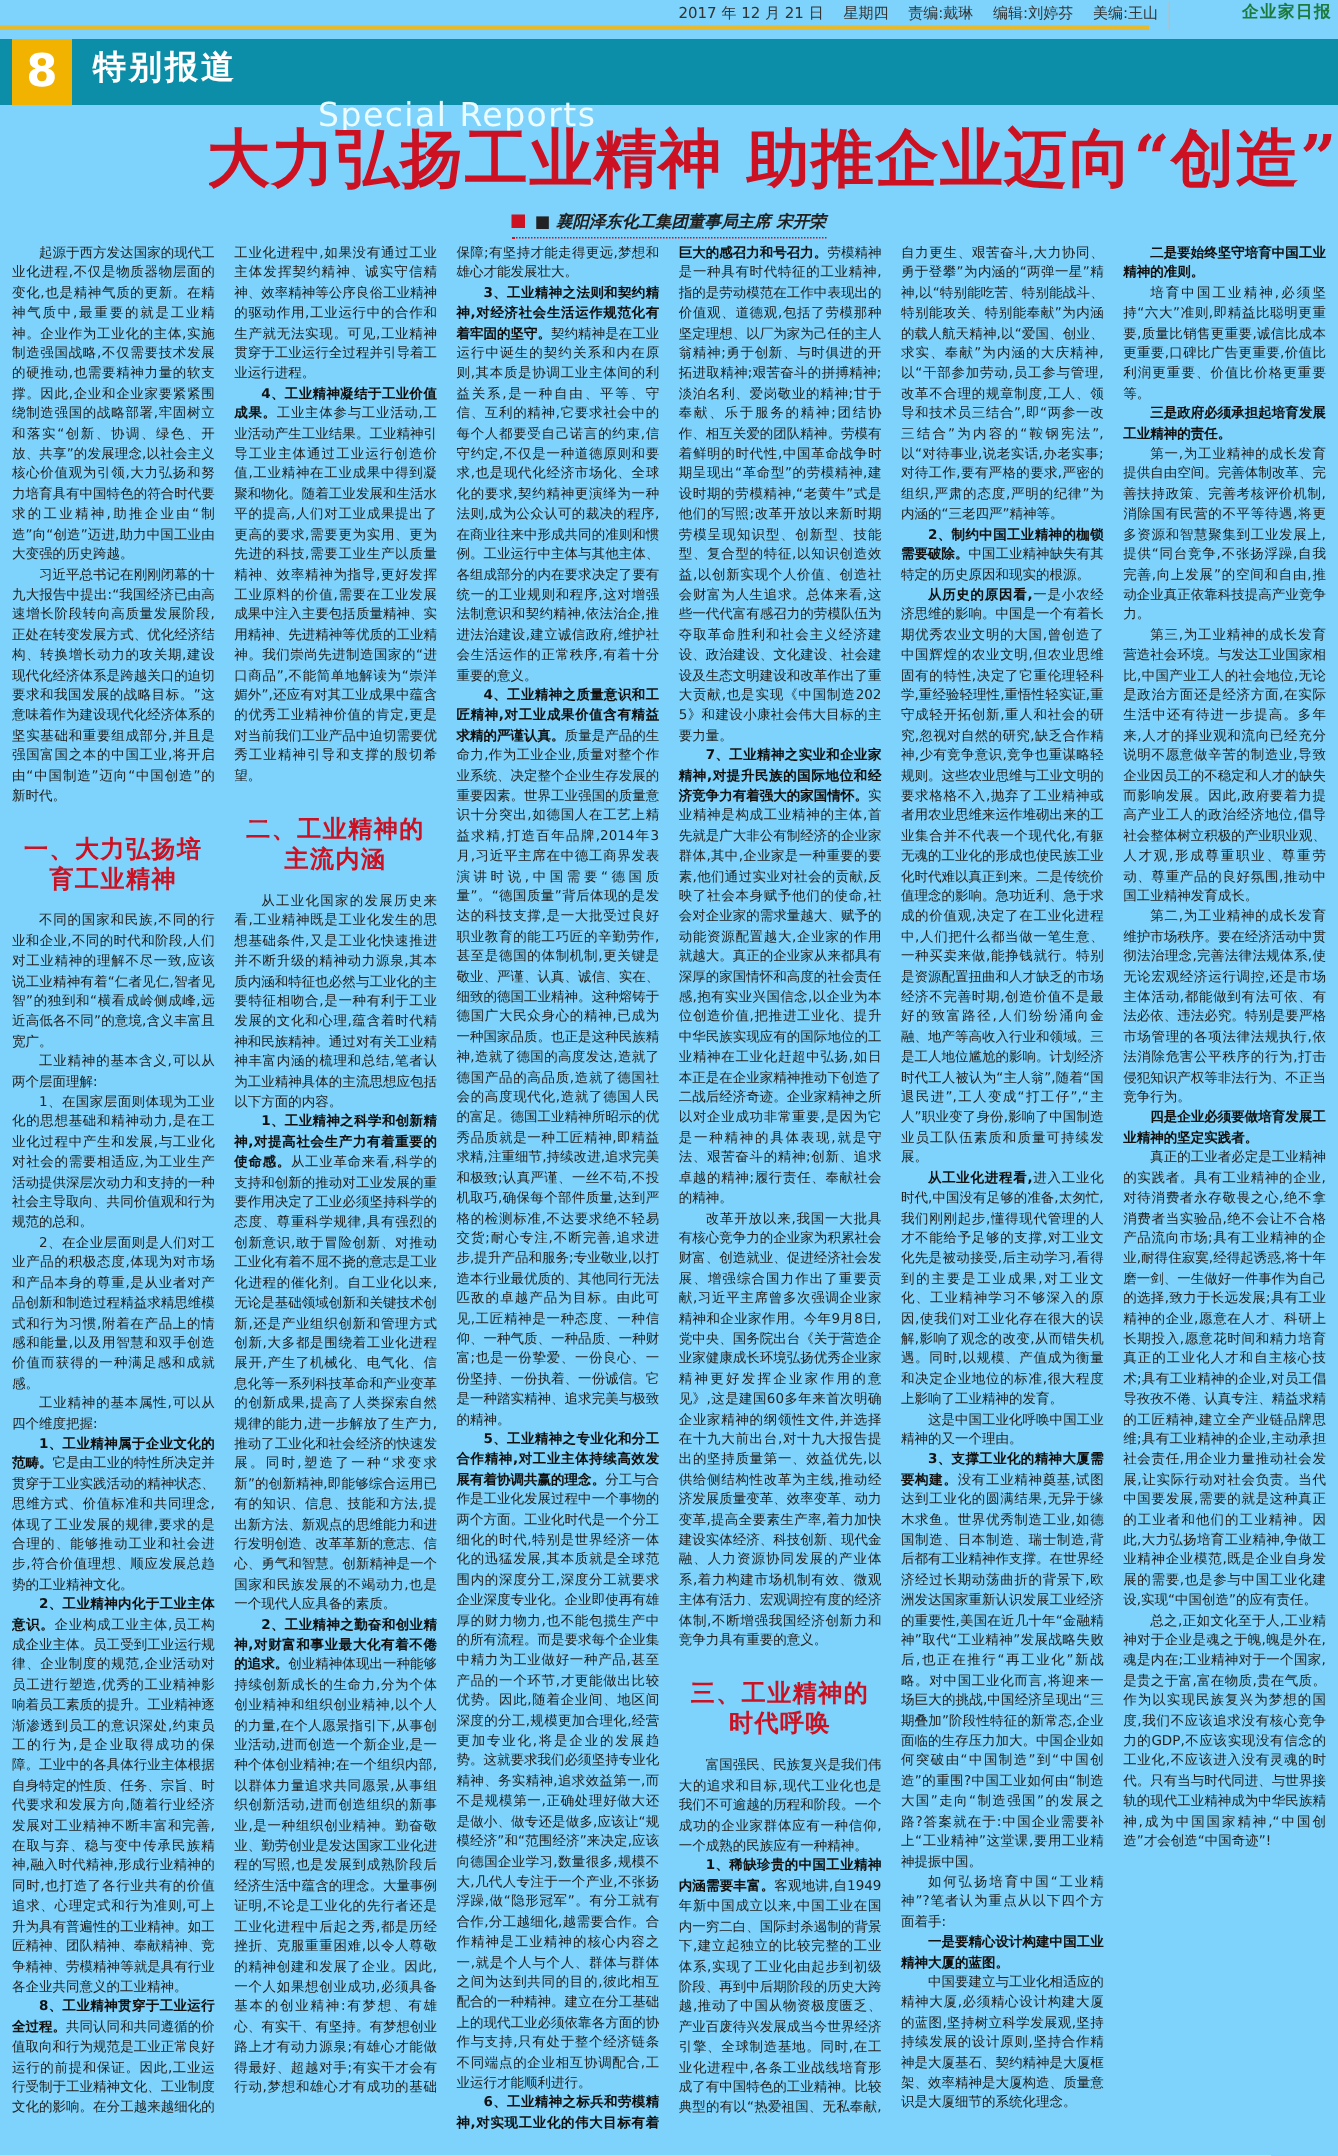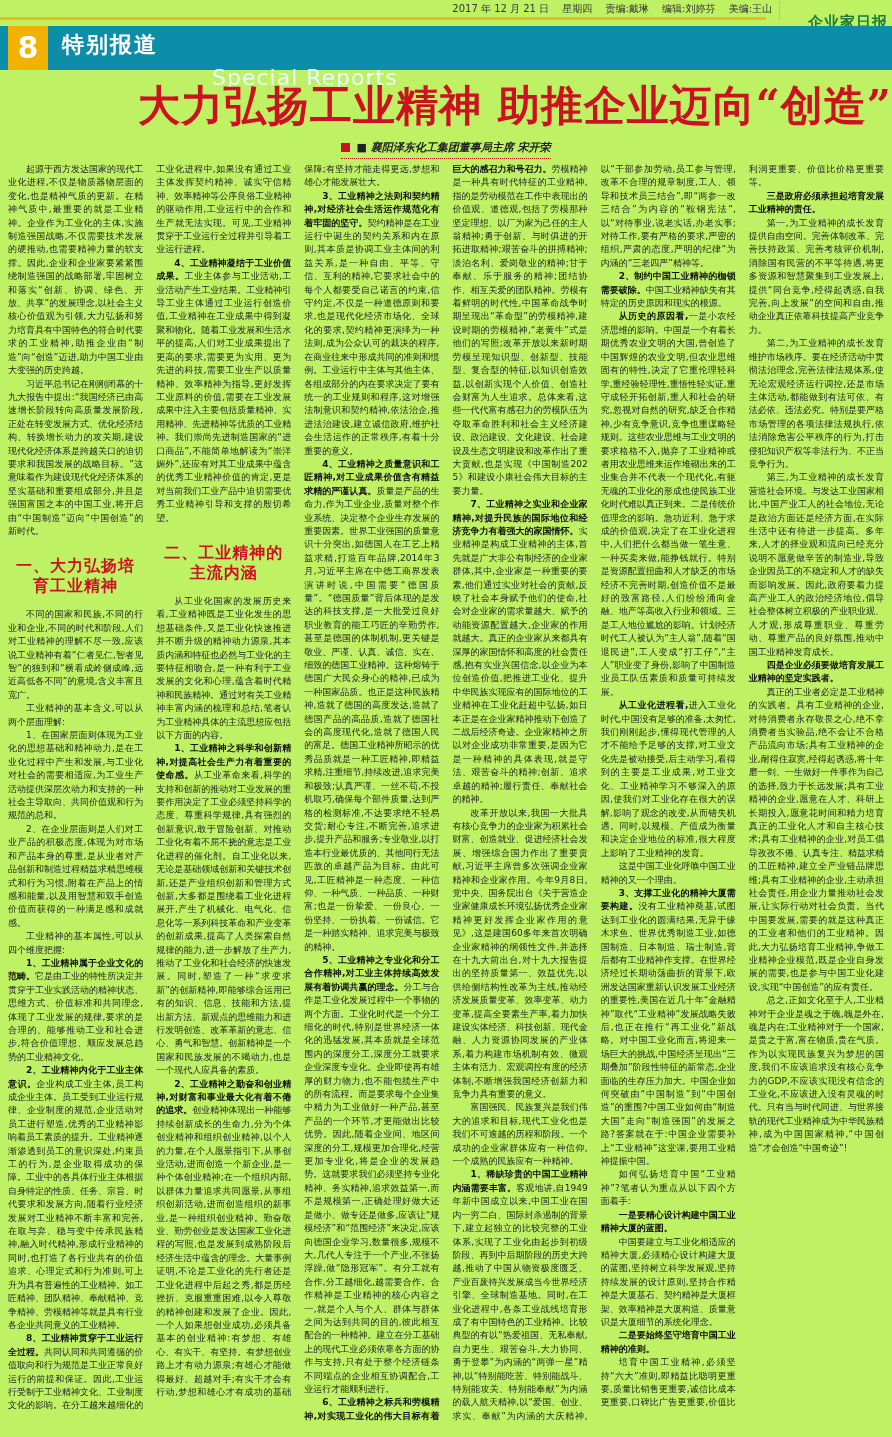--- a/index.html
+++ b/index.html
@@ -1,25 +1,25 @@
 <!DOCTYPE html>
 <html><head>
 <meta charset="utf-8">
 <style>
   html,body{margin:0;padding:0;background:#ffffff;}
   body{width:892px;height:1437px;overflow:hidden;font-family:"DejaVu Sans",sans-serif;color:#1a1a1a;}
-  .page{width:892px;height:1437px;position:relative;background:#bef264;}
+  .page{width:892px;height:1437px;position:relative;background:#7dd3fc;}
 
   
   .topstrip{position:absolute;top:0;left:0;width:892px;height:30px;}
   .daterow{position:absolute;top:2px;right:120px;font-size:10px;color:#333;white-space:nowrap;}
   .daterow span{margin-left:10px;}
   .goldrule{position:absolute;top:17px;left:0;width:766px;height:3px;background:#e7b92d;}
   .mast-sep{position:absolute;top:1px;right:112px;width:1px;height:19px;background:#bbb;}
-  .mastname{position:absolute;top:13px;right:4px;font-size:15px;font-weight:bold;color:#1d7a3e;font-family:"DejaVu Serif",serif;letter-spacing:1px;}
+  .mastname{position:absolute;top:0px;right:4px;font-size:11px;font-weight:bold;color:#1d7a3e;font-family:"DejaVu Serif",serif;letter-spacing:1px;}
 
   
   .banner{position:absolute;top:26px;left:0;width:892px;height:44px;background:#0d8ea8;}
   .page-badge{position:absolute;top:0px;left:8px;width:40px;height:44px;background:#f2b200;color:#fff;
     font-size:30px;font-weight:bold;text-align:center;line-height:44px;}
   .sec-title{position:absolute;left:62px;top:4px;color:#fff;font-size:22px;font-weight:bold;letter-spacing:2px;}
   .sec-title-en{position:absolute;left:212px;top:8px;color:#eafcff;font-size:22px;font-weight:400;letter-spacing:1px;margin-top:31px;}
 
   
   .headline{position:absolute;top:82px;left:0;width:892px;text-align:right;
@@ -85,34 +85,35 @@
       <div class="sec-heading">二、工业精神的主流内涵</div>
       <p>从工业化国家的发展历史来看,工业精神既是工业化发生的思想基础条件,又是工业化快速推进并不断升级的精神动力源泉,其本质内涵和特征也必然与工业化的主要特征相吻合,是一种有利于工业发展的文化和心理,蕴含着时代精神和民族精神。通过对有关工业精神丰富内涵的梳理和总结,笔者认为工业精神具体的主流思想应包括以下方面的内容。</p>
       <p><b>1、工业精神之科学和创新精神,对提高社会生产力有着重要的使命感。</b>从工业革命来看,科学的支持和创新的推动对工业发展的重要作用决定了工业必须坚持科学的态度、尊重科学规律,具有强烈的创新意识,敢于冒险创新、对推动工业化有着不屈不挠的意志是工业化进程的催化剂。自工业化以来,无论是基础领域创新和关键技术创新,还是产业组织创新和管理方式创新,大多都是围绕着工业化进程展开,产生了机械化、电气化、信息化等一系列科技革命和产业变革的创新成果,提高了人类探索自然规律的能力,进一步解放了生产力,推动了工业化和社会经济的快速发展。同时,塑造了一种“求变求新”的创新精神,即能够综合运用已有的知识、信息、技能和方法,提出新方法、新观点的思维能力和进行发明创造、改革革新的意志、信心、勇气和智慧。创新精神是一个国家和民族发展的不竭动力,也是一个现代人应具备的素质。</p>
       <p><b>2、工业精神之勤奋和创业精神,对财富和事业最大化有着不倦的追求。</b>创业精神体现出一种能够持续创新成长的生命力,分为个体创业精神和组织创业精神,以个人的力量,在个人愿景指引下,从事创业活动,进而创造一个新企业,是一种个体创业精神;在一个组织内部,以群体力量追求共同愿景,从事组织创新活动,进而创造组织的新事业,是一种组织创业精神。勤奋敬业、勤劳创业是发达国家工业化进程的写照,也是发展到成熟阶段后经济生活中蕴含的理念。大量事例证明,不论是工业化的先行者还是工业化进程中后起之秀,都是历经挫折、克服重重困难,以令人尊敬的精神创建和发展了企业。因此,一个人如果想创业成功,必须具备基本的创业精神:有梦想、有雄心、有实干、有坚持。有梦想创业路上才有动力源泉;有雄心才能做得最好、超越对手;有实干才会有行动,梦想和雄心才有成功的基础保障;有坚持才能走得更远,梦想和雄心才能发展壮大。</p>
       <p><b>3、工业精神之法则和契约精神,对经济社会生活运作规范化有着牢固的坚守。</b>契约精神是在工业运行中诞生的契约关系和内在原则,其本质是协调工业主体间的利益关系,是一种自由、平等、守信、互利的精神,它要求社会中的每个人都要受自己诺言的约束,信守约定,不仅是一种道德原则和要求,也是现代化经济市场化、全球化的要求,契约精神更演绎为一种法则,成为公众认可的裁决的程序,在商业往来中形成共同的准则和惯例。工业运行中主体与其他主体、各组成部分的内在要求决定了要有统一的工业规则和程序,这对增强法制意识和契约精神,依法治企,推进法治建设,建立诚信政府,维护社会生活运作的正常秩序,有着十分重要的意义。</p>
       <p><b>4、工业精神之质量意识和工匠精神,对工业成果价值含有精益求精的严谨认真。</b>质量是产品的生命力,作为工业企业,质量对整个作业系统、决定整个企业生存发展的重要因素。世界工业强国的质量意识十分突出,如德国人在工艺上精益求精,打造百年品牌,2014年3月,习近平主席在中德工商界发表演讲时说,中国需要“德国质量”。“德国质量”背后体现的是发达的科技支撑,是一大批受过良好职业教育的能工巧匠的辛勤劳作,甚至是德国的体制机制,更关键是敬业、严谨、认真、诚信、实在、细致的德国工业精神。这种熔铸于德国广大民众身心的精神,已成为一种国家品质。也正是这种民族精神,造就了德国的高度发达,造就了德国产品的高品质,造就了德国社会的高度现代化,造就了德国人民的富足。德国工业精神所昭示的优秀品质就是一种工匠精神,即精益求精,注重细节,持续改进,追求完美和极致;认真严谨、一丝不苟,不投机取巧,确保每个部件质量,达到严格的检测标准,不达要求绝不轻易交货;耐心专注,不断完善,追求进步,提升产品和服务;专业敬业,以打造本行业最优质的、其他同行无法匹敌的卓越产品为目标。由此可见,工匠精神是一种态度、一种信仰、一种气质、一种品质、一种财富;也是一份挚爱、一份良心、一份坚持、一份执着、一份诚信。它是一种踏实精神、追求完美与极致的精神。</p>
       <p><b>5、工业精神之专业化和分工合作精神,对工业主体持续高效发展有着协调共赢的理念。</b>分工与合作是工业化发展过程中一个事物的两个方面。工业化时代是一个分工细化的时代,特别是世界经济一体化的迅猛发展,其本质就是全球范围内的深度分工,深度分工就要求企业深度专业化。企业即使再有雄厚的财力物力,也不能包揽生产中的所有流程。而是要求每个企业集中精力为工业做好一种产品,甚至产品的一个环节,才更能做出比较优势。因此,随着企业间、地区间深度的分工,规模更加合理化,经营更加专业化,将是企业的发展趋势。这就要求我们必须坚持专业化精神、务实精神,追求效益第一,而不是规模第一,正确处理好做大还是做小、做专还是做多,应该让“规模经济”和“范围经济”来决定,应该向德国企业学习,数量很多,规模不大,几代人专注于一个产业,不张扬浮躁,做“隐形冠军”。有分工就有合作,分工越细化,越需要合作。合作精神是工业精神的核心内容之一,就是个人与个人、群体与群体之间为达到共同的目的,彼此相互配合的一种精神。建立在分工基础上的现代工业必须依靠各方面的协作与支持,只有处于整个经济链条不同端点的企业相互协调配合,工业运行才能顺利进行。</p>
       <p><b>6、工业精神之标兵和劳模精神,对实现工业化的伟大目标有着巨大的感召力和号召力。</b>劳模精神是一种具有时代特征的工业精神,指的是劳动模范在工作中表现出的价值观、道德观,包括了劳模那种坚定理想、以厂为家为己任的主人翁精神;勇于创新、与时俱进的开拓进取精神;艰苦奋斗的拼搏精神;淡泊名利、爱岗敬业的精神;甘于奉献、乐于服务的精神;团结协作、相互关爱的团队精神。劳模有着鲜明的时代性,中国革命战争时期呈现出“革命型”的劳模精神,建设时期的劳模精神,“老黄牛”式是他们的写照;改革开放以来新时期劳模呈现知识型、创新型、技能型、复合型的特征,以知识创造效益,以创新实现个人价值、创造社会财富为人生追求。总体来看,这些一代代富有感召力的劳模队伍为夺取革命胜利和社会主义经济建设、政治建设、文化建设、社会建设及生态文明建设和改革作出了重大贡献,也是实现《中国制造2025》和建设小康社会伟大目标的主要力量。</p>
       <p><b>7、工业精神之实业和企业家精神,对提升民族的国际地位和经济竞争力有着强大的家国情怀。</b>实业精神是构成工业精神的主体,首先就是广大非公有制经济的企业家群体,其中,企业家是一种重要的要素,他们通过实业对社会的贡献,反映了社会本身赋予他们的使命,社会对企业家的需求量越大、赋予的动能资源配置越大,企业家的作用就越大。真正的企业家从来都具有深厚的家国情怀和高度的社会责任感,抱有实业兴国信念,以企业为本位创造价值,把推进工业化、提升中华民族实现应有的国际地位的工业精神在工业化赶超中弘扬,如日本正是在企业家精神推动下创造了二战后经济奇迹。企业家精神之所以对企业成功非常重要,是因为它是一种精神的具体表现,就是守法、艰苦奋斗的精神;创新、追求卓越的精神;履行责任、奉献社会的精神。</p>
       <p>改革开放以来,我国一大批具有核心竞争力的企业家为积累社会财富、创造就业、促进经济社会发展、增强综合国力作出了重要贡献,习近平主席曾多次强调企业家精神和企业家作用。今年9月8日,党中央、国务院出台《关于营造企业家健康成长环境弘扬优秀企业家精神更好发挥企业家作用的意见》,这是建国60多年来首次明确企业家精神的纲领性文件,并选择在十九大前出台,对十九大报告提出的坚持质量第一、效益优先,以供给侧结构性改革为主线,推动经济发展质量变革、效率变革、动力变革,提高全要素生产率,着力加快建设实体经济、科技创新、现代金融、人力资源协同发展的产业体系,着力构建市场机制有效、微观主体有活力、宏观调控有度的经济体制,不断增强我国经济创新力和竞争力具有重要的意义。</p>
+      <div class="sec-heading">三、工业精神的时代呼唤</div>
       <p>富国强民、民族复兴是我们伟大的追求和目标,现代工业化也是我们不可逾越的历程和阶段。一个成功的企业家群体应有一种信仰,一个成熟的民族应有一种精神。</p>
       <p><b>1、稀缺珍贵的中国工业精神内涵需要丰富。</b>客观地讲,自1949年新中国成立以来,中国工业在国内一穷二白、国际封杀遏制的背景下,建立起独立的比较完整的工业体系,实现了工业化由起步到初级阶段、再到中后期阶段的历史大跨越,推动了中国从物资极度匮乏、产业百废待兴发展成当今世界经济引擎、全球制造基地。同时,在工业化进程中,各条工业战线培育形成了有中国特色的工业精神。比较典型的有以“热爱祖国、无私奉献,自力更生、艰苦奋斗,大力协同、勇于登攀”为内涵的“两弹一星”精神,以“特别能吃苦、特别能战斗、特别能攻关、特别能奉献”为内涵的载人航天精神,以“爱国、创业、求实、奉献”为内涵的大庆精神,以“干部参加劳动,员工参与管理,改革不合理的规章制度,工人、领导和技术员三结合”,即“两参一改三结合”为内容的“鞍钢宪法”,以“对待事业,说老实话,办老实事;对待工作,要有严格的要求,严密的组织,严肃的态度,严明的纪律”为内涵的“三老四严”精神等。</p>
       <p><b>2、制约中国工业精神的枷锁需要破除。</b>中国工业精神缺失有其特定的历史原因和现实的根源。</p>
       <p><b>从历史的原因看,</b>一是小农经济思维的影响。中国是一个有着长期优秀农业文明的大国,曾创造了中国辉煌的农业文明,但农业思维固有的特性,决定了它重伦理轻科学,重经验轻理性,重悟性轻实证,重守成轻开拓创新,重人和社会的研究,忽视对自然的研究,缺乏合作精神,少有竞争意识,竞争也重谋略轻规则。这些农业思维与工业文明的要求格格不入,抛弃了工业精神或者用农业思维来运作堆砌出来的工业集合并不代表一个现代化,有躯无魂的工业化的形成也使民族工业化时代难以真正到来。二是传统价值理念的影响。急功近利、急于求成的价值观,决定了在工业化进程中,人们把什么都当做一笔生意、一种买卖来做,能挣钱就行。特别是资源配置扭曲和人才缺乏的市场经济不完善时期,创造价值不是最好的致富路径,人们纷纷涌向金融、地产等高收入行业和领域。三是工人地位尴尬的影响。计划经济时代工人被认为“主人翁”,随着“国退民进”,工人变成“打工仔”,“主人”职业变了身份,影响了中国制造业员工队伍素质和质量可持续发展。</p>
       <p><b>从工业化进程看,</b>进入工业化时代,中国没有足够的准备,太匆忙,我们刚刚起步,懂得现代管理的人才不能给予足够的支撑,对工业文化先是被动接受,后主动学习,看得到的主要是工业成果,对工业文化、工业精神学习不够深入的原因,使我们对工业化存在很大的误解,影响了观念的改变,从而错失机遇。同时,以规模、产值成为衡量和决定企业地位的标准,很大程度上影响了工业精神的发育。</p>
       <p>这是中国工业化呼唤中国工业精神的又一个理由。</p>
       <p><b>3、支撑工业化的精神大厦需要构建。</b>没有工业精神奠基,试图达到工业化的圆满结果,无异于缘木求鱼。世界优秀制造工业,如德国制造、日本制造、瑞士制造,背后都有工业精神作支撑。在世界经济经过长期动荡曲折的背景下,欧洲发达国家重新认识发展工业经济的重要性,美国在近几十年“金融精神”取代“工业精神”发展战略失败后,也正在推行“再工业化”新战略。对中国工业化而言,将迎来一场巨大的挑战,中国经济呈现出“三期叠加”阶段性特征的新常态,企业面临的生存压力加大。中国企业如何突破由“中国制造”到“中国创造”的重围?中国工业如何由“制造大国”走向“制造强国”的发展之路?答案就在于:中国企业需要补上“工业精神”这堂课,要用工业精神提振中国。</p>
       <p>如何弘扬培育中国“工业精神”?笔者认为重点从以下四个方面着手:</p>
       <p><b>一是要精心设计构建中国工业精神大厦的蓝图。</b></p>
       <p>中国要建立与工业化相适应的精神大厦,必须精心设计构建大厦的蓝图,坚持树立科学发展观,坚持持续发展的设计原则,坚持合作精神是大厦基石、契约精神是大厦框架、效率精神是大厦构造、质量意识是大厦细节的系统化理念。</p>
       <p><b>二是要始终坚守培育中国工业精神的准则。</b></p>
       <p>培育中国工业精神,必须坚持“六大”准则,即精益比聪明更重要,质量比销售更重要,诚信比成本更重要,口碑比广告更重要,价值比利润更重要、价值比价格更重要等。</p>
       <p><b>三是政府必须承担起培育发展工业精神的责任。</b></p>
-      <p>第一,为工业精神的成长发育提供自由空间。完善体制改革、完善扶持政策、完善考核评价机制,消除国有民营的不平等待遇,将更多资源和智慧聚集到工业发展上,提供“同台竞争,经得起诱惑,自我完善,向上发展”的空间和自由,推动企业真正依靠科技提高产业竞争力。</p>
+      <p>第一,为工业精神的成长发育提供自由空间。完善体制改革、完善扶持政策、完善考核评价机制,消除国有民营的不平等待遇,将更多资源和智慧聚集到工业发展上,提供“同台竞争,不张扬浮躁,自我完善,向上发展”的空间和自由,推动企业真正依靠科技提高产业竞争力。</p>
+      <p>第三,为工业精神的成长发育营造社会环境。与发达工业国家相比,中国产业工人的社会地位,无论是政治方面还是经济方面,在实际生活中还有待进一步提高。多年来,人才的择业观和流向已经充分说明不愿意做辛苦的制造业,导致企业因员工的不稳定和人才的缺失而影响发展。因此,政府要着力提高产业工人的政治经济地位,倡导社会整体树立积极的产业职业观、人才观,形成尊重职业、尊重劳动、尊重产品的良好氛围,推动中国工业精神发育成长。</p>
       <p>第二,为工业精神的成长发育维护市场秩序。要在经济活动中贯彻法治理念,完善法律法规体系,使无论宏观经济运行调控,还是市场主体活动,都能做到有法可依、有法必依、违法必究。特别是要严格市场管理的各项法律法规执行,依法消除危害公平秩序的行为,打击侵犯知识产权等非法行为、不正当竞争行为。</p>
-      <p>第三,为工业精神的成长发育营造社会环境。与发达工业国家相比,中国产业工人的社会地位,无论是政治方面还是经济方面,在实际生活中还有待进一步提高。多年来,人才的择业观和流向已经充分说明不愿意做辛苦的制造业,导致企业因员工的不稳定和人才的缺失而影响发展。因此,政府要着力提高产业工人的政治经济地位,倡导社会整体树立积极的产业职业观、人才观,形成尊重职业、尊重劳动、尊重产品的良好氛围,推动中国工业精神发育成长。</p>
       <p><b>四是企业必须要做培育发展工业精神的坚定实践者。</b></p>
       <p>真正的工业者必定是工业精神的实践者。具有工业精神的企业,对待消费者永存敬畏之心,绝不拿消费者当实验品,绝不会让不合格产品流向市场;具有工业精神的企业,耐得住寂寞,经得起诱惑,将十年磨一剑、一生做好一件事作为自己的选择,致力于长远发展;具有工业精神的企业,愿意在人才、科研上长期投入,愿意花时间和精力培育真正的工业化人才和自主核心技术;具有工业精神的企业,对员工倡导孜孜不倦、认真专注、精益求精的工匠精神,建立全产业链品牌思维;具有工业精神的企业,主动承担社会责任,用企业力量推动社会发展,让实际行动对社会负责。当代中国要发展,需要的就是这种真正的工业者和他们的工业精神。因此,大力弘扬培育工业精神,争做工业精神企业模范,既是企业自身发展的需要,也是参与中国工业化建设,实现“中国创造”的应有责任。</p>
       <p>总之,正如文化至于人,工业精神对于企业是魂之于魄,魄是外在,魂是内在;工业精神对于一个国家,是贵之于富,富在物质,贵在气质。作为以实现民族复兴为梦想的国度,我们不应该追求没有核心竞争力的GDP,不应该实现没有信念的工业化,不应该进入没有灵魂的时代。只有当与时代同进、与世界接轨的现代工业精神成为中华民族精神,成为中国国家精神,“中国创造”才会创造“中国奇迹”!</p>
     </div>
 
 </div>
 
 </body></html>

